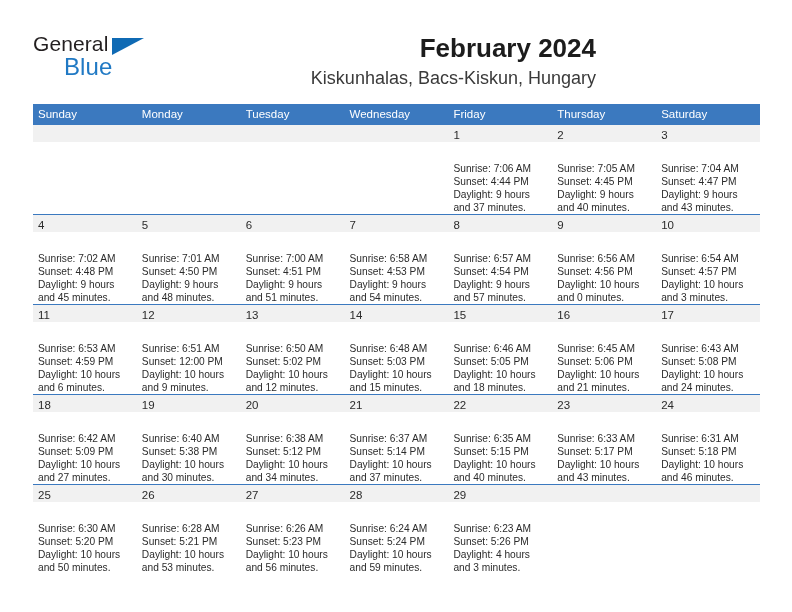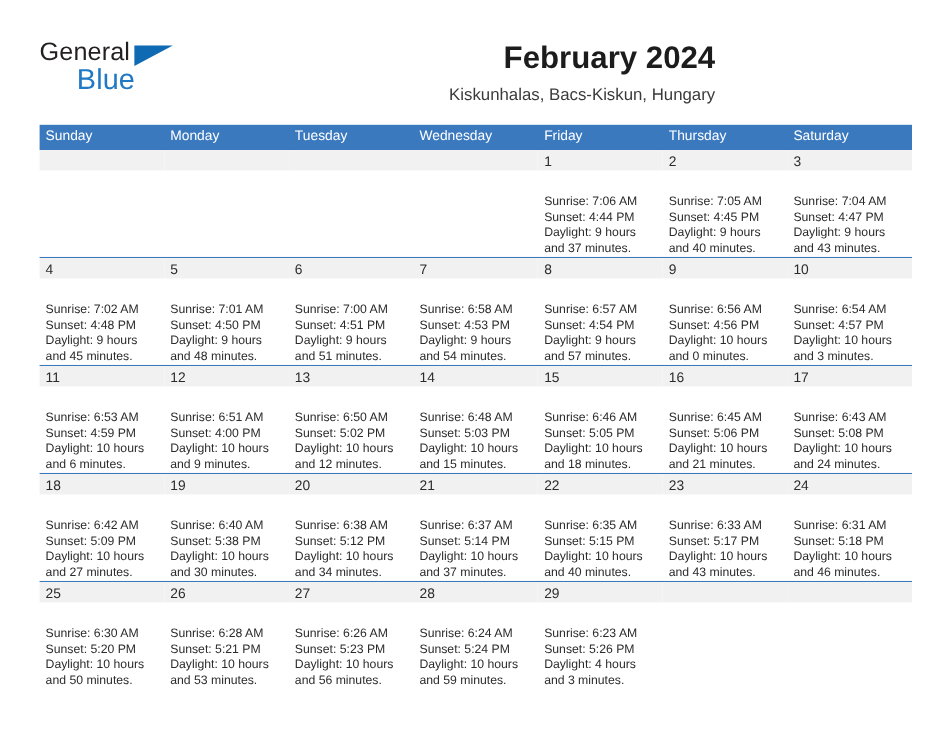--- a/index.html
+++ b/index.html
@@ -74,21 +74,21 @@
   }
   .cal-title {
     font-size: 26px;
     font-weight: bold;
     color: #1c1c1c;
     line-height: 32px;
     white-space: nowrap;
   }
   .cal-subtitle {
     margin-top: 6px;
-    font-size: 14px;
+    font-size: 18px;
     color: #3a3a3a;
     line-height: 17px;
     white-space: nowrap;
   }
 
   
   .calendar {
     position: absolute;
     left: 33px;
     top: 104px;
@@ -302,21 +302,21 @@
               <div class="cell-line">Sunrise: 6:53 AM</div>
               <div class="cell-line">Sunset: 4:59 PM</div>
               <div class="cell-line">Daylight: 10 hours</div>
               <div class="cell-line">and 6 minutes.</div>
             </div>
           </div>
           <div class="cell">
             <div class="daynum-band"><span class="daynum">12</span></div>
             <div class="cell-body">
               <div class="cell-line">Sunrise: 6:51 AM</div>
-              <div class="cell-line">Sunset: 4:00 PM</div>
+              <div class="cell-line">Sunset: 12:00 PM</div>
               <div class="cell-line">Daylight: 10 hours</div>
               <div class="cell-line">and 9 minutes.</div>
             </div>
           </div>
           <div class="cell">
             <div class="daynum-band"><span class="daynum">13</span></div>
             <div class="cell-body">
               <div class="cell-line">Sunrise: 6:50 AM</div>
               <div class="cell-line">Sunset: 5:02 PM</div>
               <div class="cell-line">Daylight: 10 hours</div>

